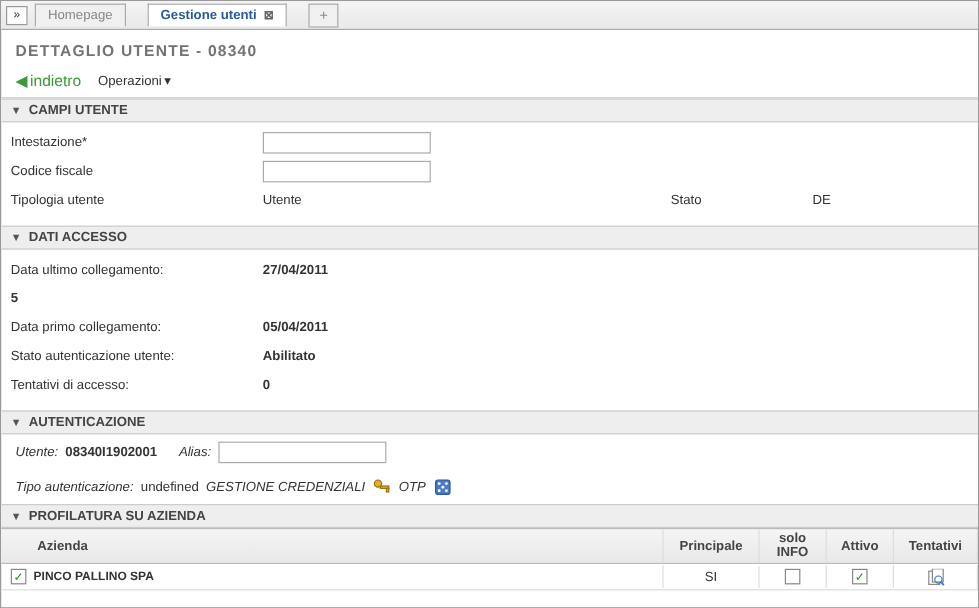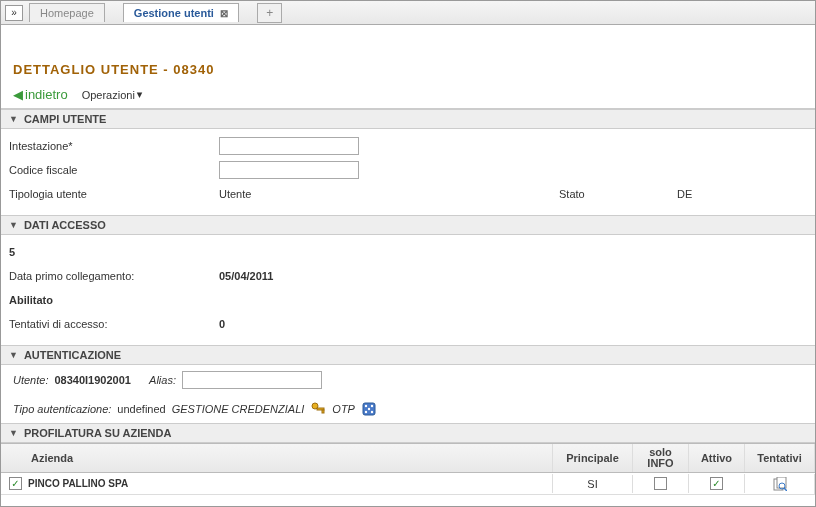--- a/index.html
+++ b/index.html
@@ -3,21 +3,21 @@
 <meta charset="utf-8">
 <style>
 * { box-sizing: border-box; margin: 0; padding: 0; }
 body { font-family: Verdana, Arial, sans-serif; font-size: 11px; color: #333; background: #fff; width: 816px; height: 507px; overflow: hidden; border: 1px solid #999; }
 .tab-bar { display: flex; align-items: center; background: linear-gradient(#f5f5f5, #e8e8e8); border-bottom: 1px solid #aaa; height: 24px; padding-left: 4px; }
 .tab-expand { width: 18px; height: 16px; border: 1px solid #999; background: #fff; display: flex; align-items: center; justify-content: center; margin-right: 6px; font-size: 10px; cursor: pointer; }
 .tab { padding: 3px 10px; border: 1px solid #aaa; border-bottom: none; margin-right: 18px; background: #f0f0f0; color: #888; font-size: 11px; display: flex; align-items: center; gap: 6px; cursor: pointer; }
 .tab.active { background: #fff; color: #2a5a9a; font-weight: bold; }
 .tab-close { font-size: 10px; color: #666; }
 .tab-new { padding: 2px 8px; border: 1px solid #aaa; background: #f0f0f0; color: #888; font-size: 12px; cursor: pointer; }
-.page-title { color: #a16207; font-size: 13px; font-weight: bold; padding: 10px 12px 8px; letter-spacing: 1px; margin-top: 27px; }
+.page-title { color: #737373; font-size: 13px; font-weight: bold; padding: 10px 12px 8px; letter-spacing: 1px; }
 .toolbar { display: flex; align-items: center; padding: 2px 12px 6px; border-bottom: 1px solid #ccc; gap: 14px; }
 .back-arrow { color: #3a9a3a; font-size: 13px; display: inline-flex; align-items: center; gap: 2px; cursor: pointer; }
 .ops { color: #333; cursor: pointer; display: inline-flex; align-items: center; gap: 2px; }
 .section-header { background: #eee; border-top: 1px solid #ccc; border-bottom: 1px solid #ccc; padding: 3px 8px; font-weight: bold; color: #444; display: flex; align-items: center; gap: 6px; font-size: 11px; }
 .section-header .tri { color: #555; font-size: 9px; cursor: pointer; }
 .form-area { padding: 4px 8px 8px; }
 .row { display: flex; align-items: center; min-height: 22px; margin: 2px 0; }
 .lbl { width: 210px; }
 .val { font-weight: bold; color: #333; }
 input[type=text] { border: 1px solid #aaa; height: 18px; padding: 1px 3px; font-size: 11px; }
@@ -91,27 +91,32 @@
     <span style="width:130px">DE</span>
   </div>
 </div>
 
 <div class="section-header">
   <span class="tri">▼</span>
   <span>DATI ACCESSO</span>
 </div>
 <div class="form-area">
   <div class="row">
+      <span class="lbl">Data ultimo collegamento:</span>
+      <span class="val">27/04/2011</span>
+    </div>
+  <div class="row">
       <span class="val">5</span>
     </div>
   <div class="row">
       <span class="lbl">Data primo collegamento:</span>
       <span class="val">05/04/2011</span>
     </div>
   <div class="row">
+      <span class="lbl">Stato autenticazione utente:</span>
       <span class="val">Abilitato</span>
     </div>
   <div class="row">
       <span class="lbl">Tentativi di accesso:</span>
       <span class="val">0</span>
     </div>
 </div>
 
 <div class="section-header">
   <span class="tri">▼</span>

